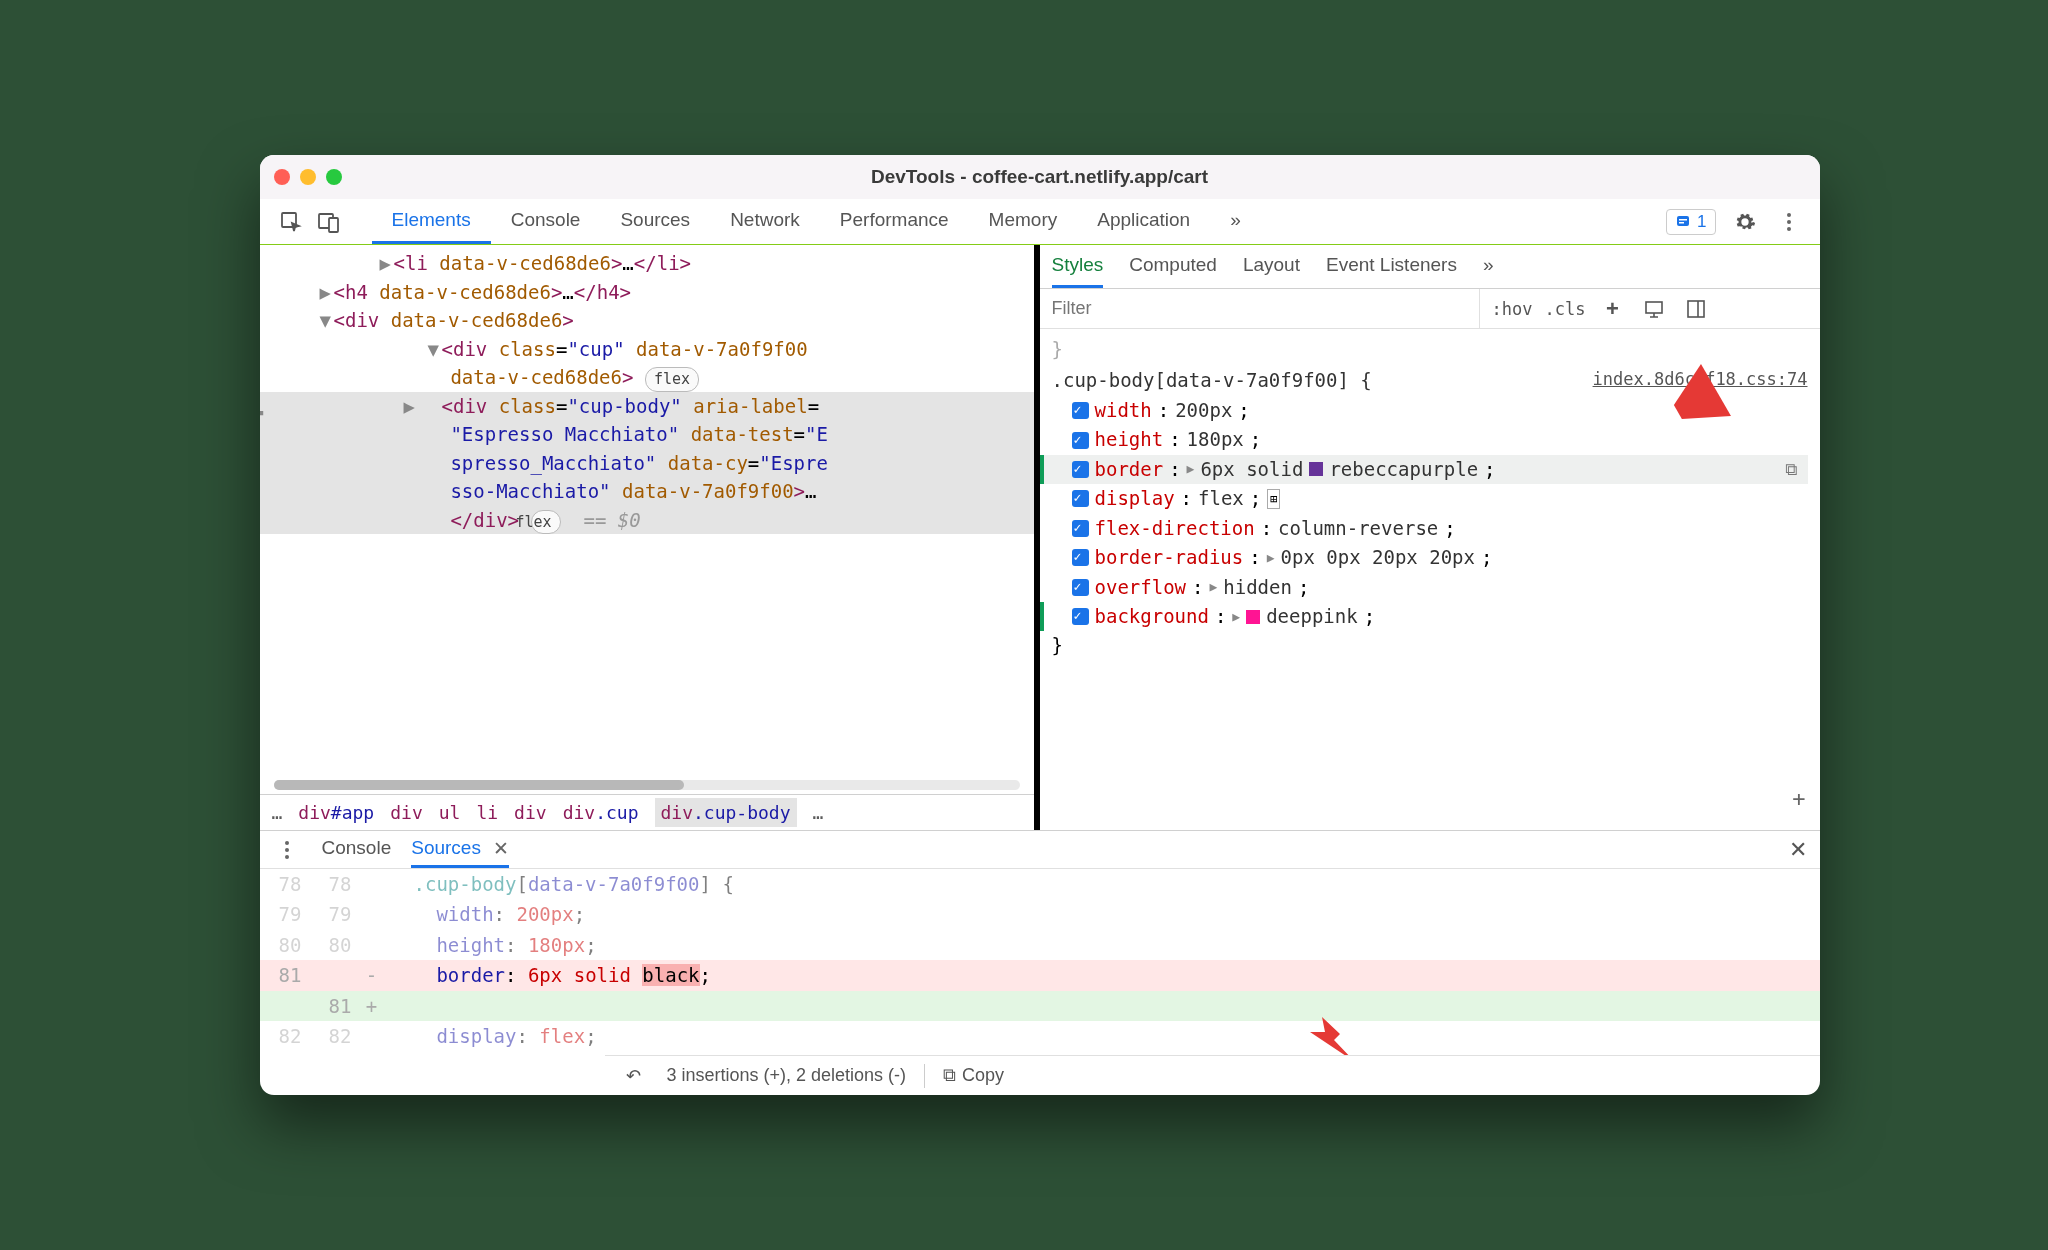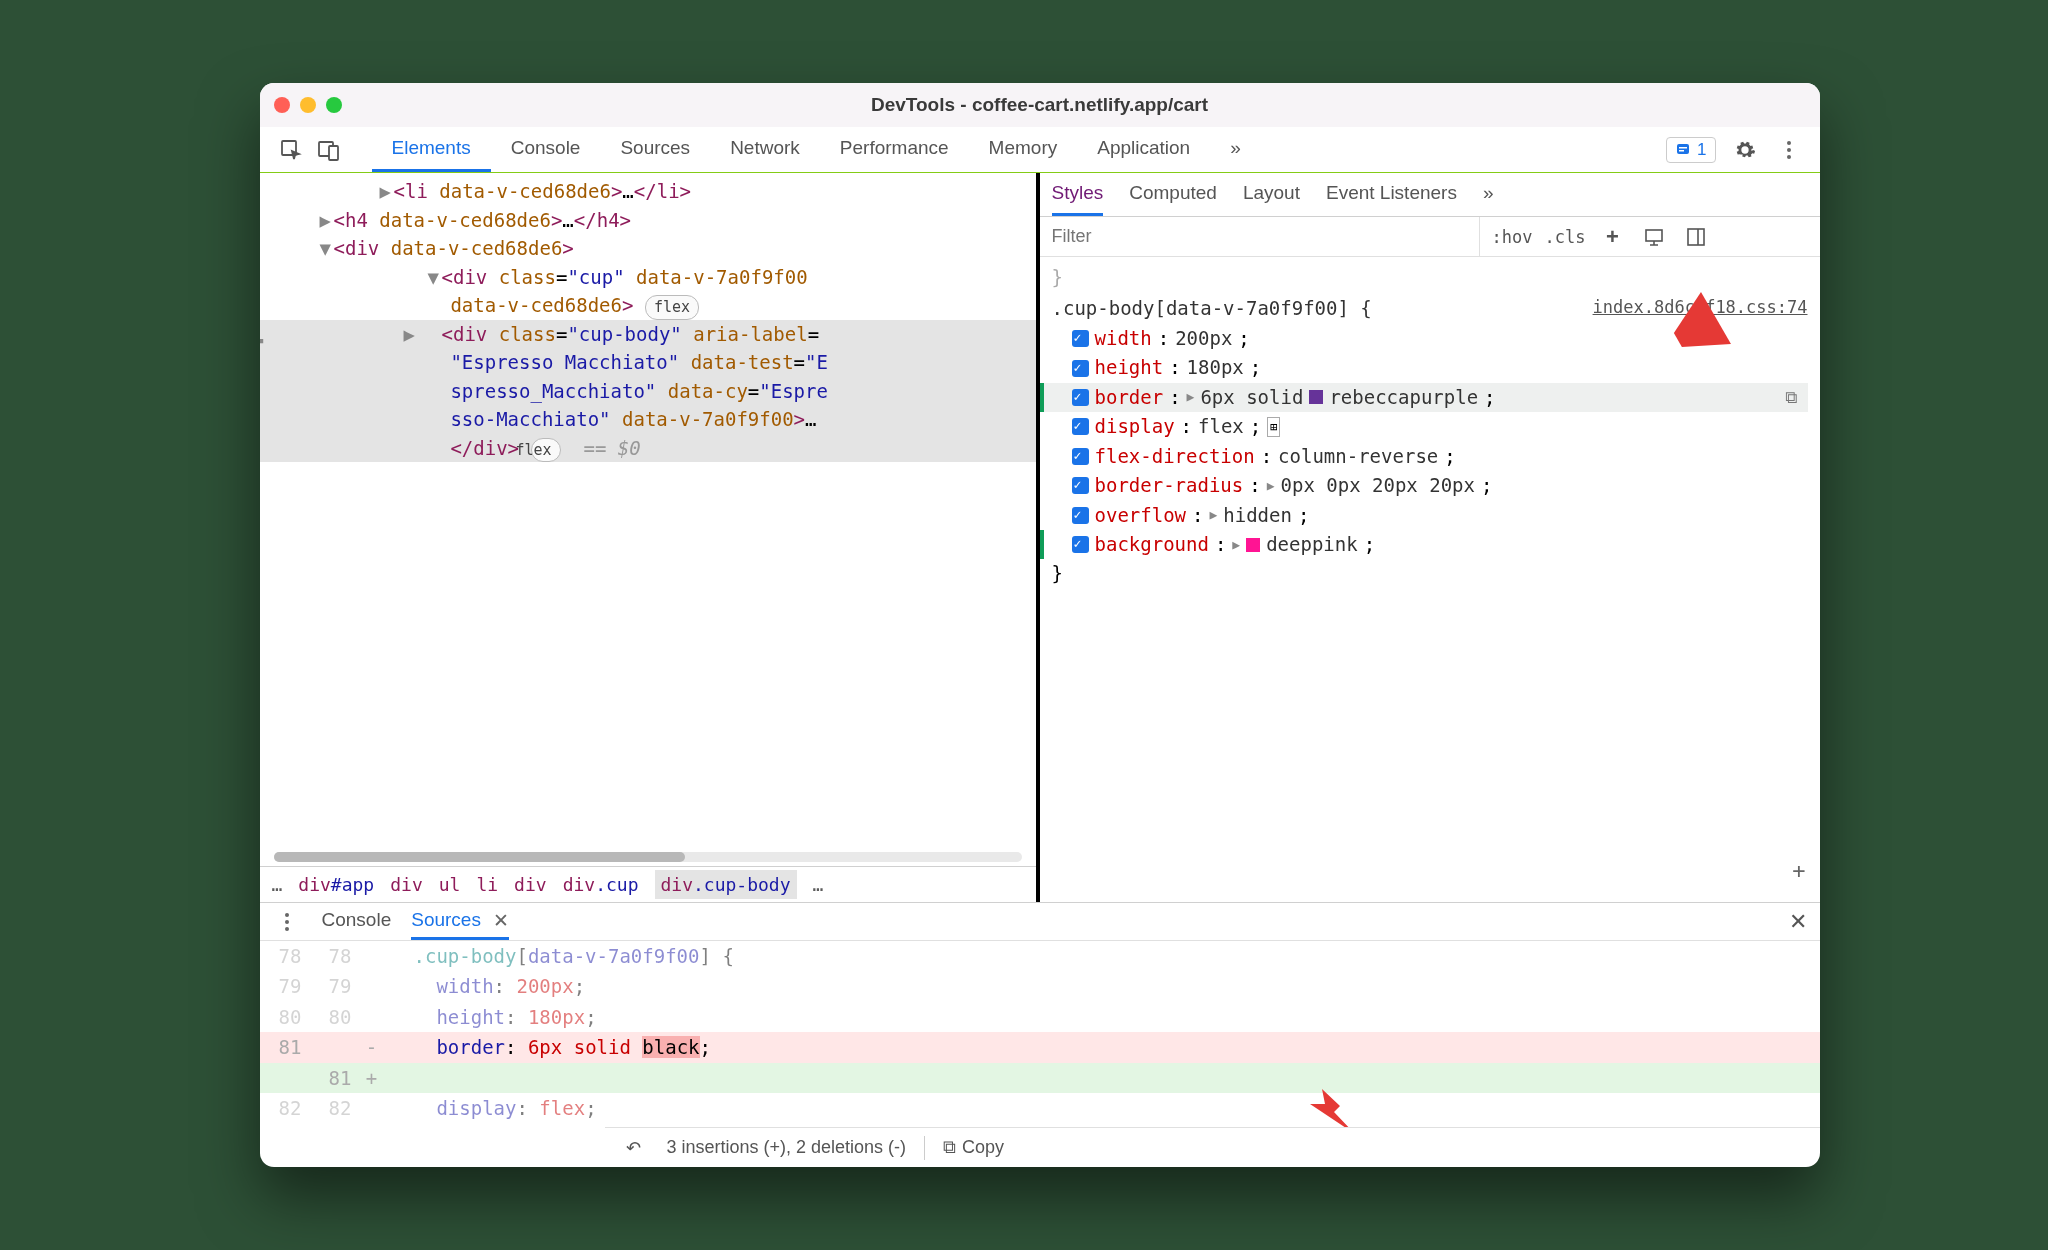--- a/index.html
+++ b/index.html
@@ -1,35 +1,35 @@
 <!DOCTYPE html>
 <html><head>
 <meta charset="utf-8">
 <style>
 * { box-sizing: border-box; margin: 0; padding: 0; }
 body { font-family: "Helvetica Neue", Arial, sans-serif; background: #2d5036; display: flex; justify-content: center; align-items: center; height: 1250px; width: 2048px; }
-.window { width: 1560px; height: 1084px; background: #fff; border-radius: 14px; box-shadow: 0 30px 60px rgba(0,0,0,0.5); overflow: hidden; display: flex; flex-direction: column; font-size: 21px; margin-left: 31px; }
+.window { width: 1560px; height: 940px; background: #fff; border-radius: 14px; box-shadow: 0 30px 60px rgba(0,0,0,0.5); overflow: hidden; display: flex; flex-direction: column; font-size: 21px; margin-left: 31px; }
 .titlebar { height: 44px; background: #f7f4f7; display: flex; align-items: center; padding: 0 14px; position: relative; }
 .traffic { display: flex; gap: 10px; }
 .dot { width: 16px; height: 16px; border-radius: 50%; }
 .dot.red { background: #ff5f56; }
 .dot.yellow { background: #ffbd2e; }
 .dot.green { background: #27c93f; }
 .titlebar-title { position: absolute; left: 50%; transform: translateX(-50%); font-weight: 600; color: #3a3a3a; font-size: 19px; }
 
 .topbar { height: 46px; border-bottom: 1px solid #84cc16; display: flex; align-items: center; padding: 0 16px; gap: 8px; }
 .icon-btn { width: 30px; height: 30px; display: flex; align-items: center; justify-content: center; color: #555; cursor: pointer; }
 .tabs { display: flex; gap: 0; margin-left: 20px; flex: 1; align-items: stretch; height: 100%; }
 .tab { padding: 0 20px; display: flex; align-items: center; color: #555; cursor: pointer; border-bottom: 3px solid transparent; font-size: 19px; }
 .tab.active { color: #1a73e8; border-bottom-color: #1a73e8; font-weight: 500; }
 .right-tools { display: flex; align-items: center; gap: 14px; }
 .issues-pill { display: flex; align-items: center; gap: 6px; border: 1px solid #ccc; border-radius: 4px; padding: 2px 8px; color: #1a73e8; font-size: 17px; }
 
 .split { flex: 1; display: flex; overflow: hidden; position: relative; }
-.left-pane { width: 50%; display: flex; flex-direction: column; border-right: 4px solid #000000; }
+.left-pane { width: 50%; display: flex; flex-direction: column; border-right: 6px solid #000000; }
 .right-pane { width: 50%; display: flex; flex-direction: column; position: relative; }
 
 .dom { flex: 1; overflow: auto; font-family: "SF Mono", Menlo, monospace; font-size: 19px; line-height: 1.5; padding: 4px 0; position: relative; }
 .dom-line { white-space: nowrap; padding-left: 120px; }
 .dom-line.indent2 { padding-left: 60px; }
 .dom-line.indent3 { padding-left: 168px; }
 .dom-line.indent4 { padding-left: 192px; text-indent: -24px; }
 .dom-line.sel { background: #e4e4e4; }
 .tri { color: #888; display: inline-block; width: 14px; }
 .tagc { color: #8e1c5a; }
@@ -42,21 +42,21 @@
 .dom-scroll-thumb { position: absolute; left: 0; width: 55%; height: 100%; background: #b8b8b8; border-radius: 5px; }
 
 .crumbs { height: 36px; border-top: 1px solid #d0d0d0; display: flex; align-items: center; padding: 0 12px; gap: 16px; font-family: "SF Mono", Menlo, monospace; font-size: 18px; color: #5c5c5c; overflow: hidden; }
 .crumb { cursor: pointer; white-space: nowrap; }
 .crumb.active { background: #e4e4e4; padding: 4px 6px; }
 .crumb .tagp { color: #8e1c5a; }
 .crumb .clsp { color: #1a1aa6; }
 
 .subtabs { height: 44px; border-bottom: 1px solid #d0d0d0; display: flex; align-items: center; padding: 0 12px; gap: 26px; }
 .subtab { color: #555; cursor: pointer; height: 100%; display: flex; align-items: center; border-bottom: 3px solid transparent; font-size: 19px; }
-.subtab.active { color: #701a75; border-bottom-color: #1a73e8; }
+.subtab.active { color: #15803d; border-bottom-color: #1a73e8; }
 
 .filterbar { height: 40px; border-bottom: 1px solid #e0e0e0; display: flex; align-items: center; gap: 12px; padding-right: 10px; }
 .filter-input { flex: 0 0 auto; width: 440px; height: 100%; border: none; border-right: 1px solid #e0e0e0; padding: 0 12px; font-size: 18px; outline: none; }
 .mono { font-family: "SF Mono", Menlo, monospace; font-size: 17px; color: #555; }
 
 .styles { flex: 1; overflow: auto; font-family: "SF Mono", Menlo, monospace; font-size: 19px; line-height: 1.55; padding: 6px 12px; position: relative; }
 .rule-hdr { display: flex; justify-content: space-between; }
 .sel-txt { color: #333; }
 .src { text-decoration: underline; color: #555; font-size: 17px; }
 .decl { display: flex; align-items: center; gap: 6px; padding-left: 20px; position: relative; }

